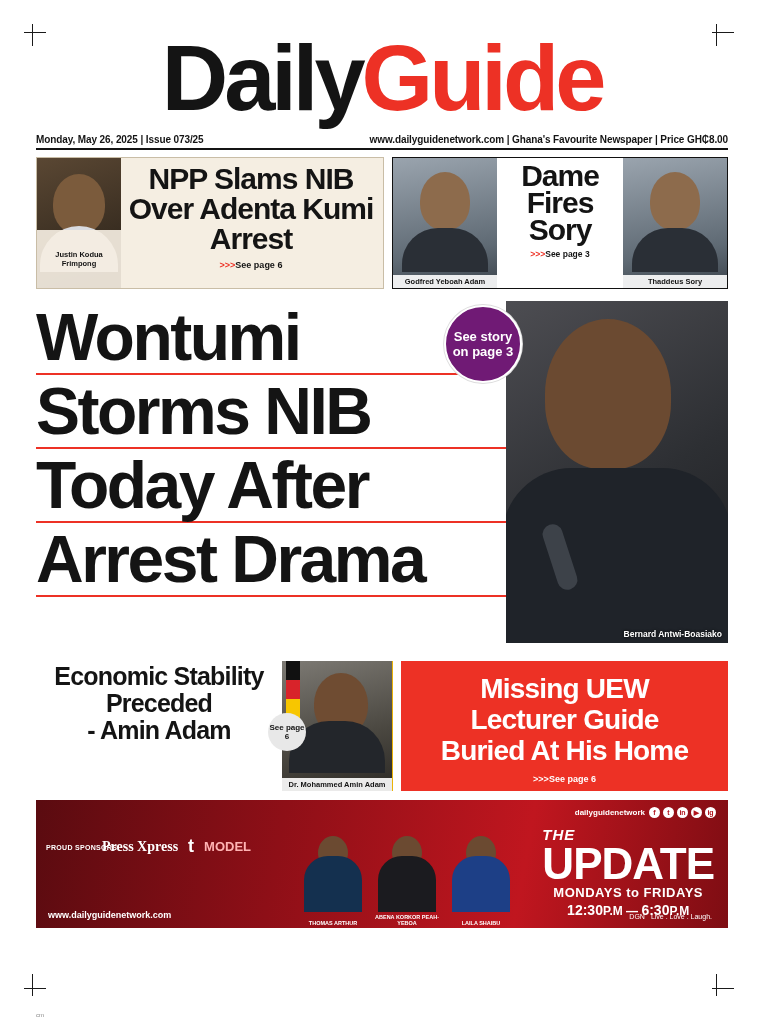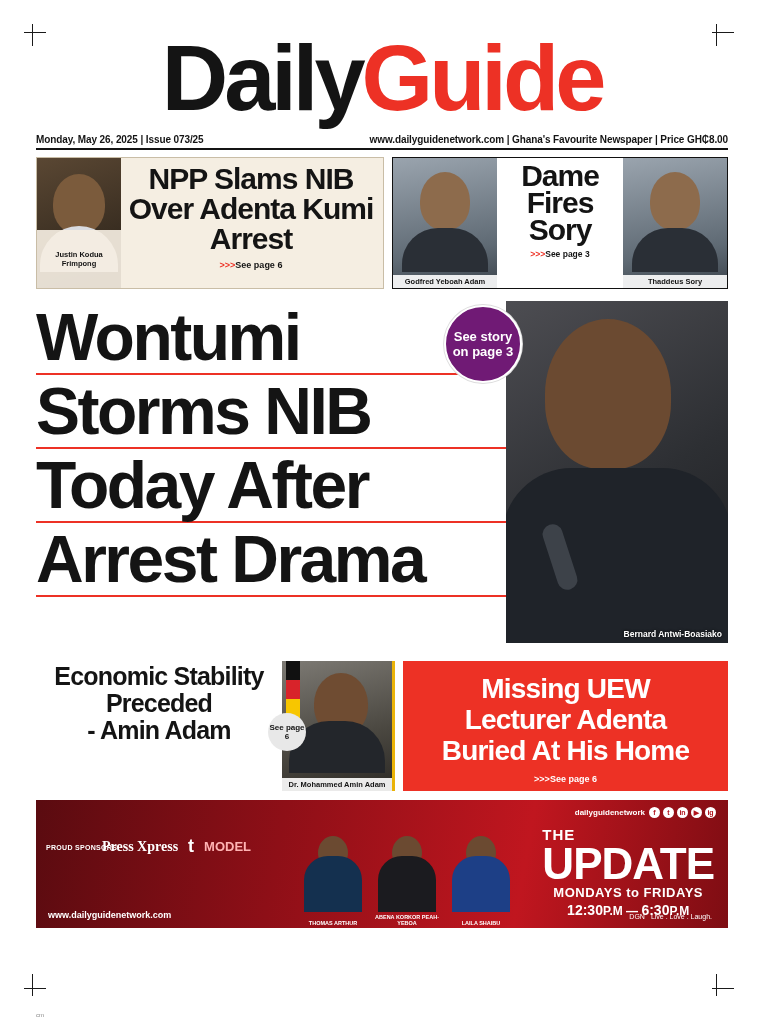--- a/index.html
+++ b/index.html
@@ -261,21 +261,21 @@
   .lower {
     display: flex;
     gap: 8px;
     margin-top: 10px;
     height: 130px;
   }
   .low-left {
     position: relative;
     width: 356px;
     display: flex;
-    border-right: 3px solid #eab308;
+    border-right: 1px solid #eab308;
   }
   .low-left .txt {
     flex: 1;
     text-align: center;
     padding-top: 2px;
   }
   .low-left h3 {
     margin: 0;
     font-size: 25px;
     line-height: 27px;
@@ -373,21 +373,21 @@
   }
   .ad .handle .soc i {
     width: 11px; height: 11px; border-radius: 50%;
     background: #fff; color: #b1131b; font-style: normal;
     font-size: 7px; line-height: 11px; text-align: center; font-weight: bold;
   }
   .ad .update {
     position: absolute; right: 14px; top: 26px;
     text-align: center;
   }
-  .ad .update .the { font-size: 15px; font-weight: bold; letter-spacing: 1px; text-align: left; }
+  .ad .update .the { font-size: 15px; font-weight: bold; letter-spacing: 1px; text-align: left; font-style: italic; }
   .ad .update .word {
     font-size: 44px; font-weight: bold; letter-spacing: -1px; line-height: 42px;
   }
   .ad .update .days { font-size: 13px; font-weight: bold; letter-spacing: 0.5px; }
   .ad .update .times { font-size: 12px; font-weight: bold; margin-top: 2px; }
   .ad .update .times b { font-size: 14px; }
   .ad .dgn {
     position: absolute; right: 16px; bottom: 6px;
     font-size: 13px; font-weight: bold;
   }
@@ -518,21 +518,21 @@
         <div class="ll-photo">
           <div class="flag"></div>
           <div class="face4"></div>
           <div class="body4"></div>
           <div class="cap4">Dr. Mohammed Amin Adam</div>
         </div>
       </div>
 
       <div class="low-right">
         <h3>Missing UEW</h3>
-        <h3>Lecturer Adenta</h3>
+        <h3>Lecturer Guide</h3>
         <h3>Buried At His Home</h3>
         <div class="seepage">
           <span class="arrows">&gt;&gt;&gt;</span><span>See page 6</span>
         </div>
       </div>
     </div>
 
     <div class="ad">
       <div class="sponsors">PROUD SPONSORS:</div>
       <div class="sponsor-logos">

